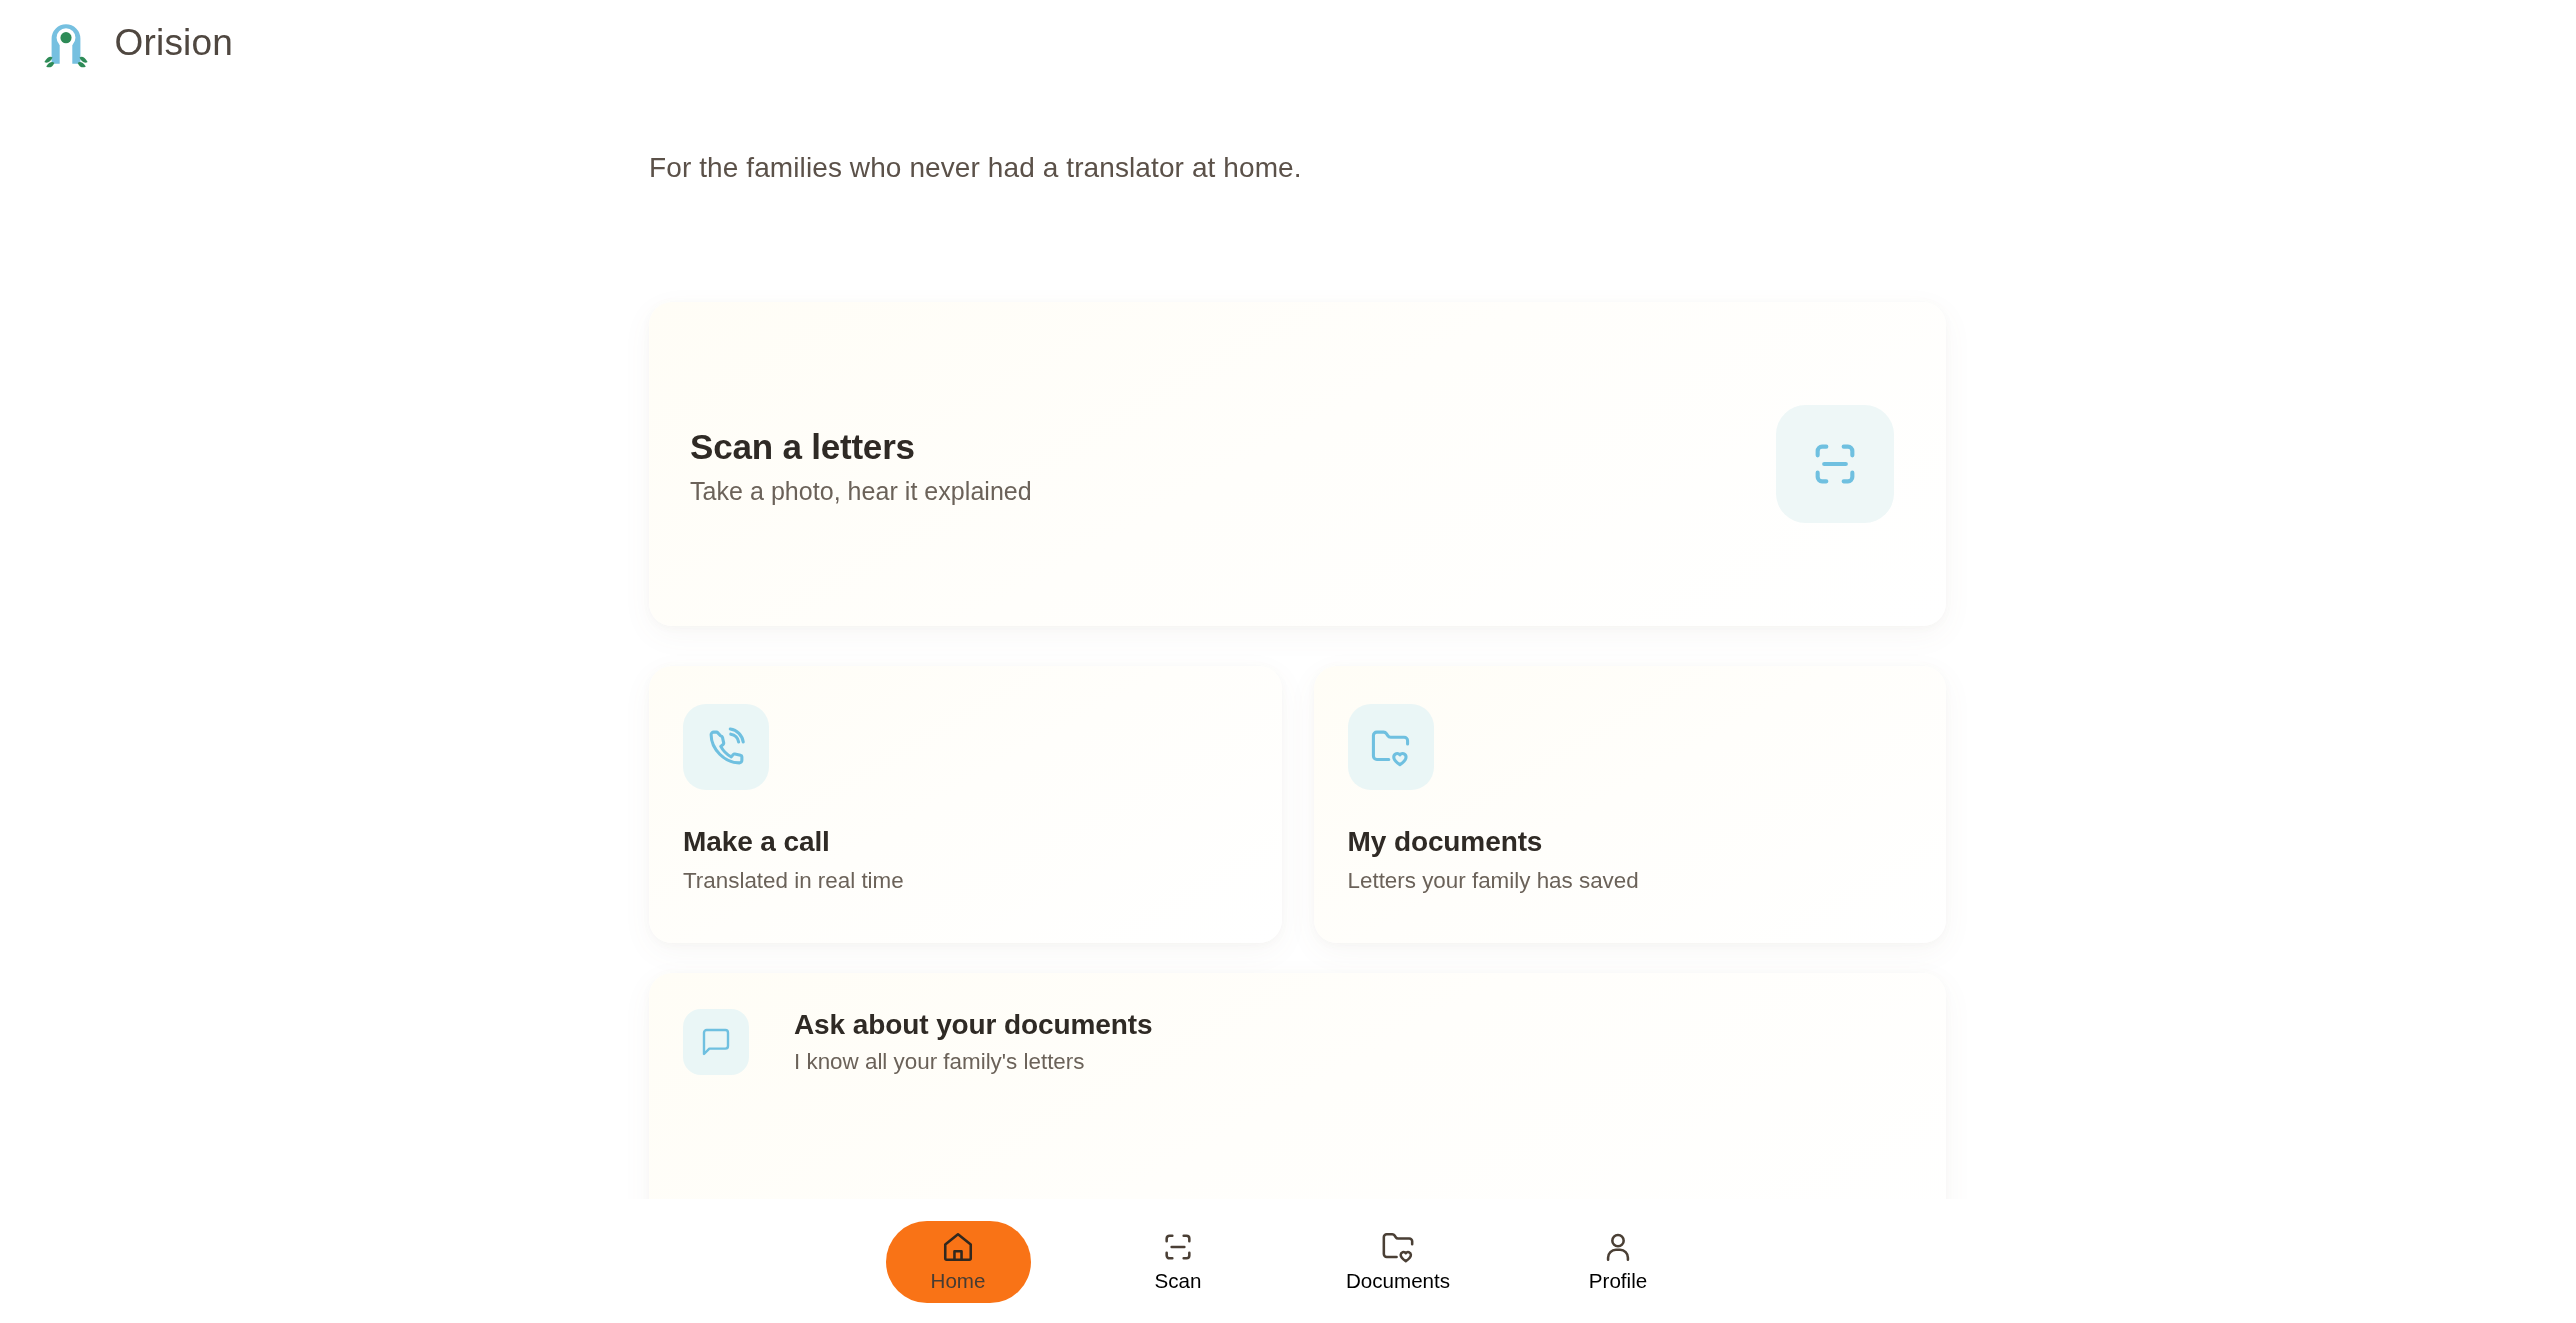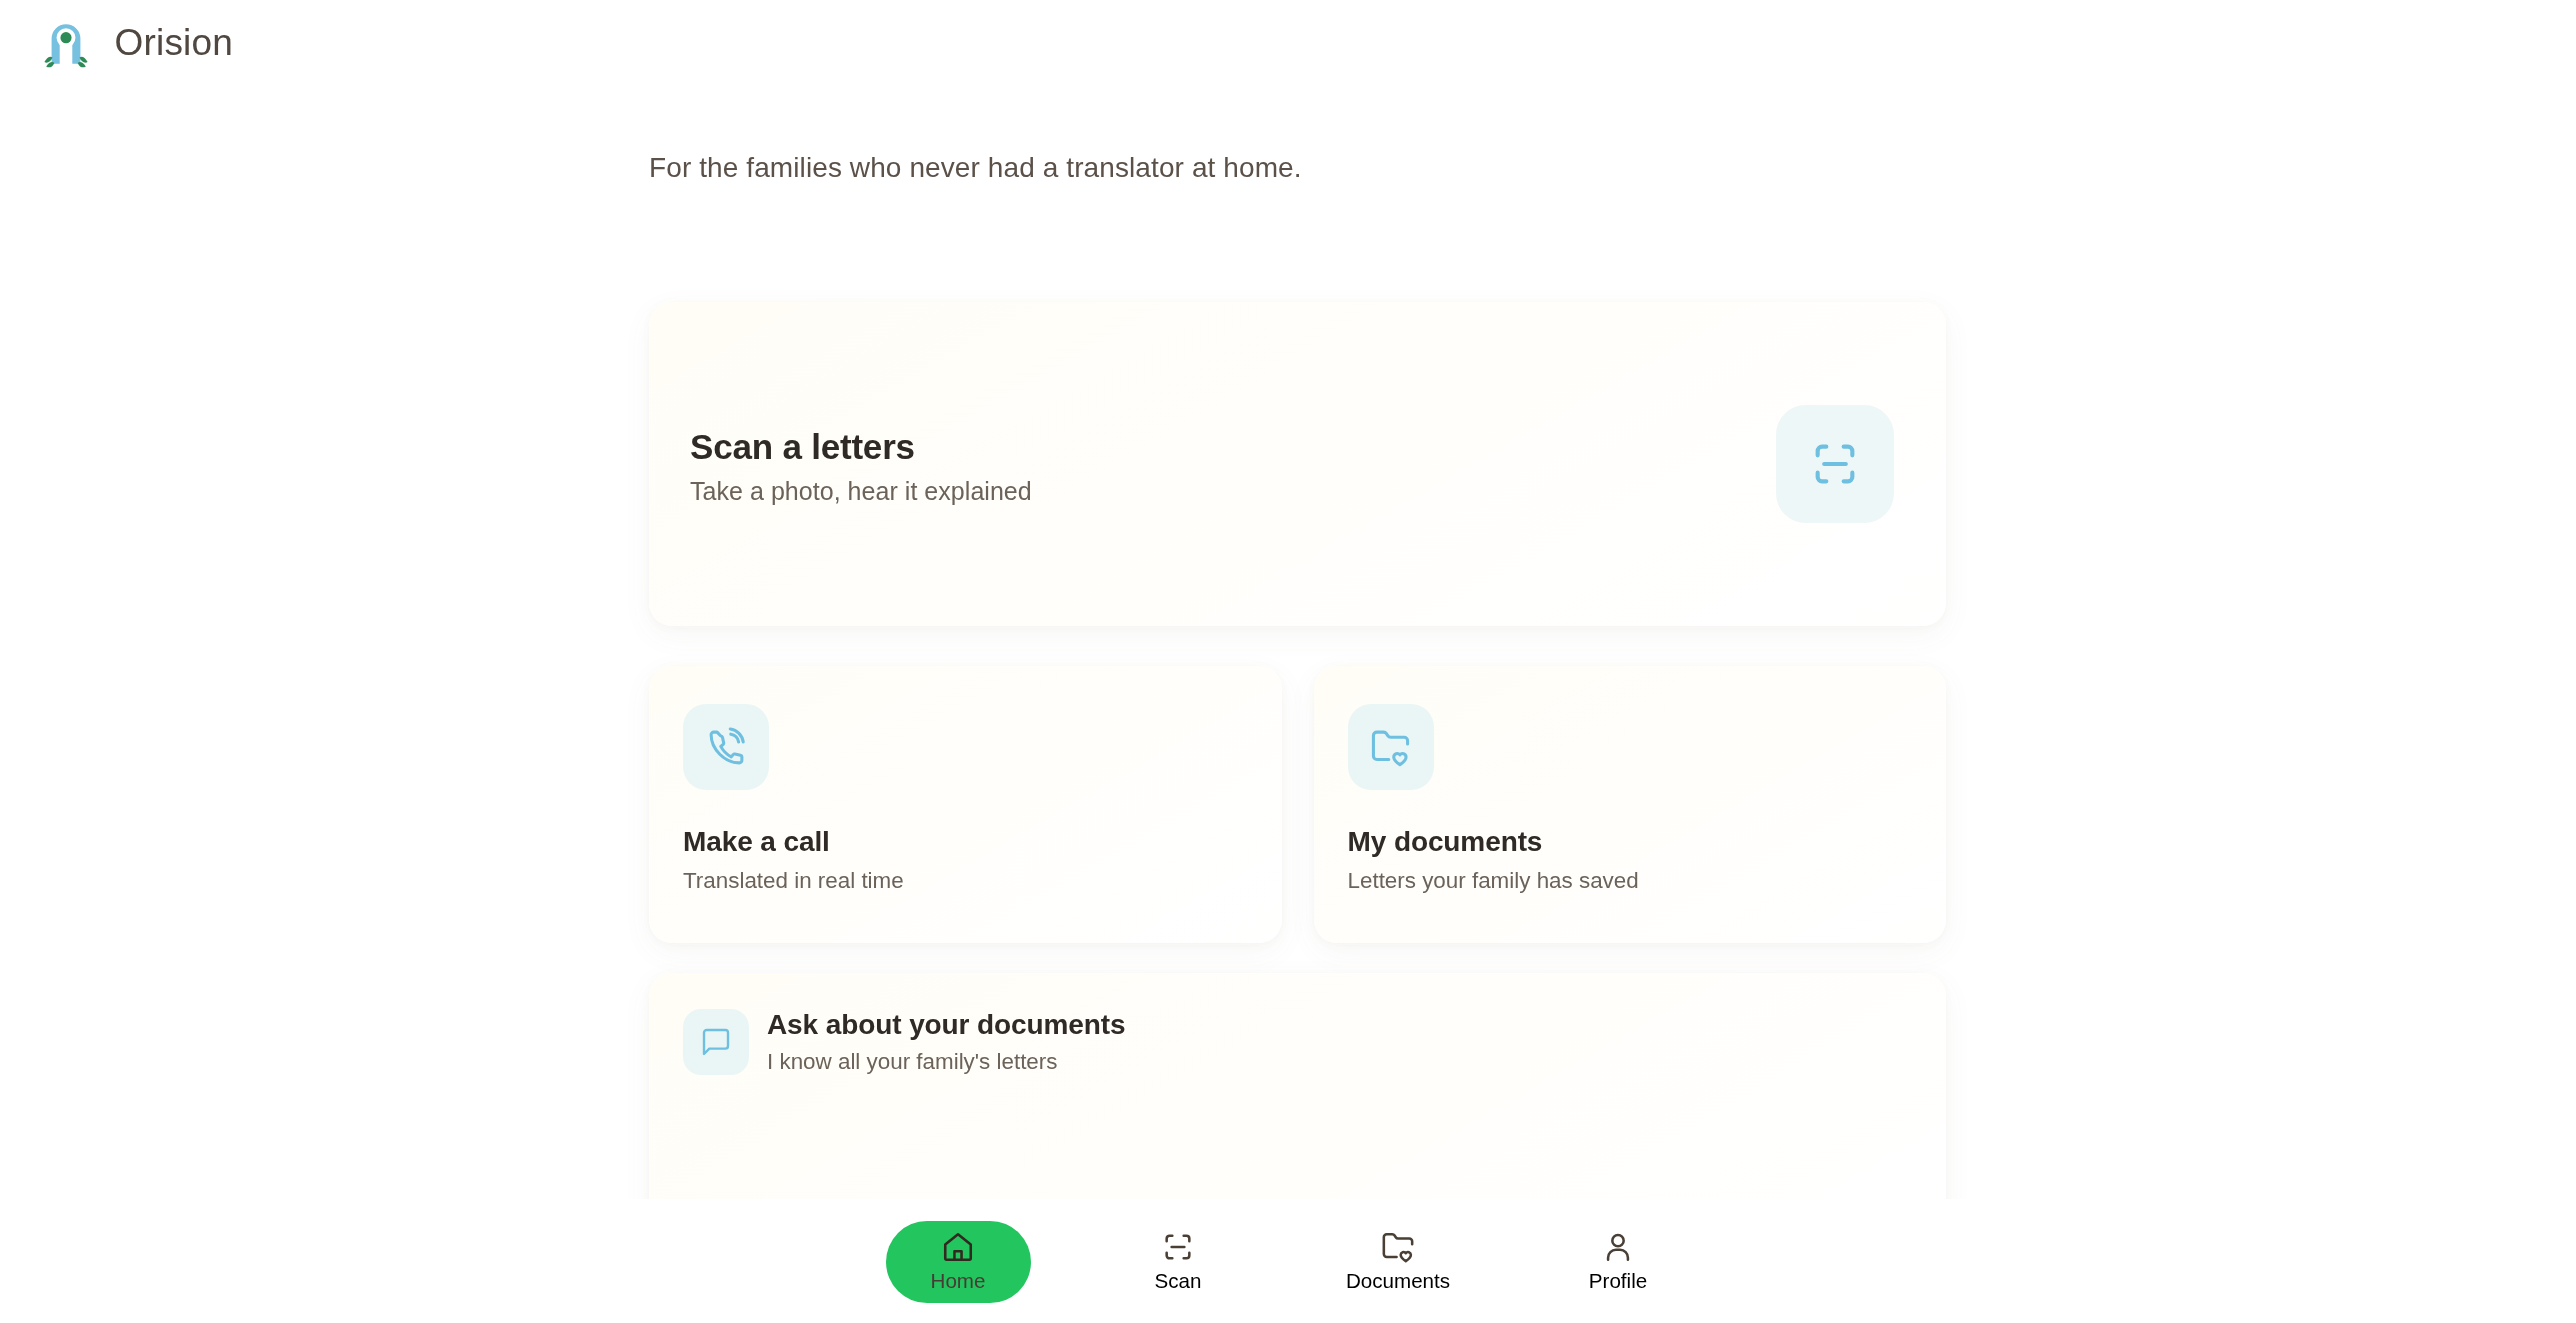--- a/index.html
+++ b/index.html
@@ -181,21 +181,21 @@
     left: 0; top: 973px;
     width: 1297px;
     height: 304px;
     padding: 36px 0 0 34px;
     cursor: pointer;
     overflow: hidden;
   }
   .ask-head {
     display: flex;
     align-items: center;
-    gap: 18px;
+    gap: 45px;
   }
   .card-title-sm {
     font-size: 28px;
     font-weight: 700;
     color: #2f2a25;
     letter-spacing: -0.1px;
   }
   .card-sub-sm {
     font-size: 22.4px;
     font-weight: 400;
@@ -242,21 +242,21 @@
     flex-direction: column;
     align-items: center;
     justify-content: center;
     gap: 5.4px;
     width: 145px;
     height: 82px;
     border-radius: 41px;
     cursor: pointer;
   }
   .nav-item.active {
-    background: #22c55e;
+    background: #f97316;
   }
   .nav-label {
     font-size: 20.6px;
     color: #000000;
     font-weight: 400;
   }
   .nav-item.active .nav-label { color: #463c33; }
   .nav-icon { display: block; }
 </style>
 </head>

